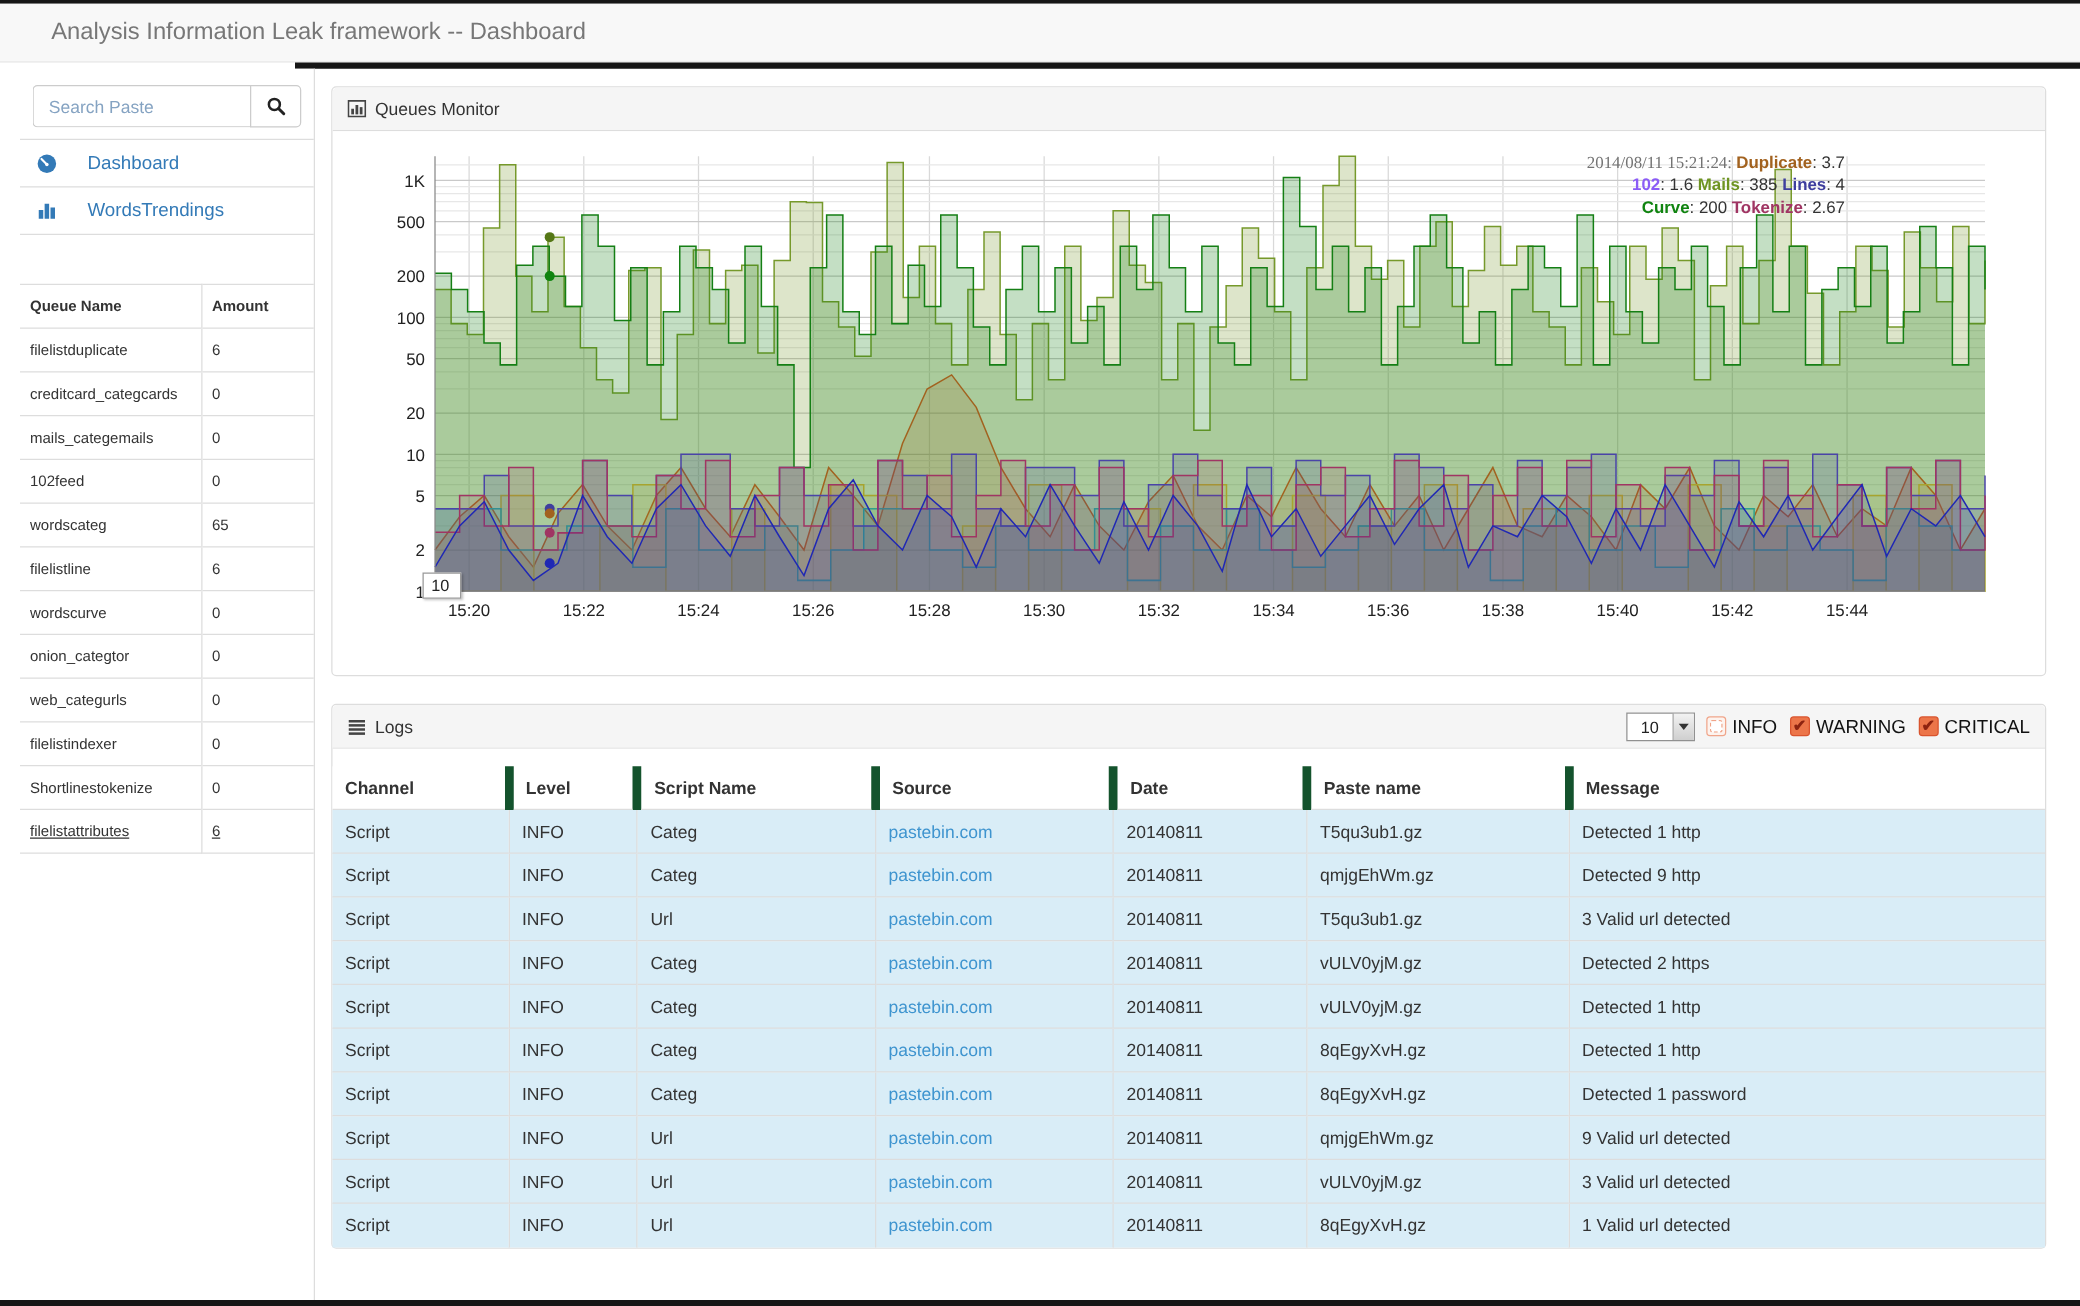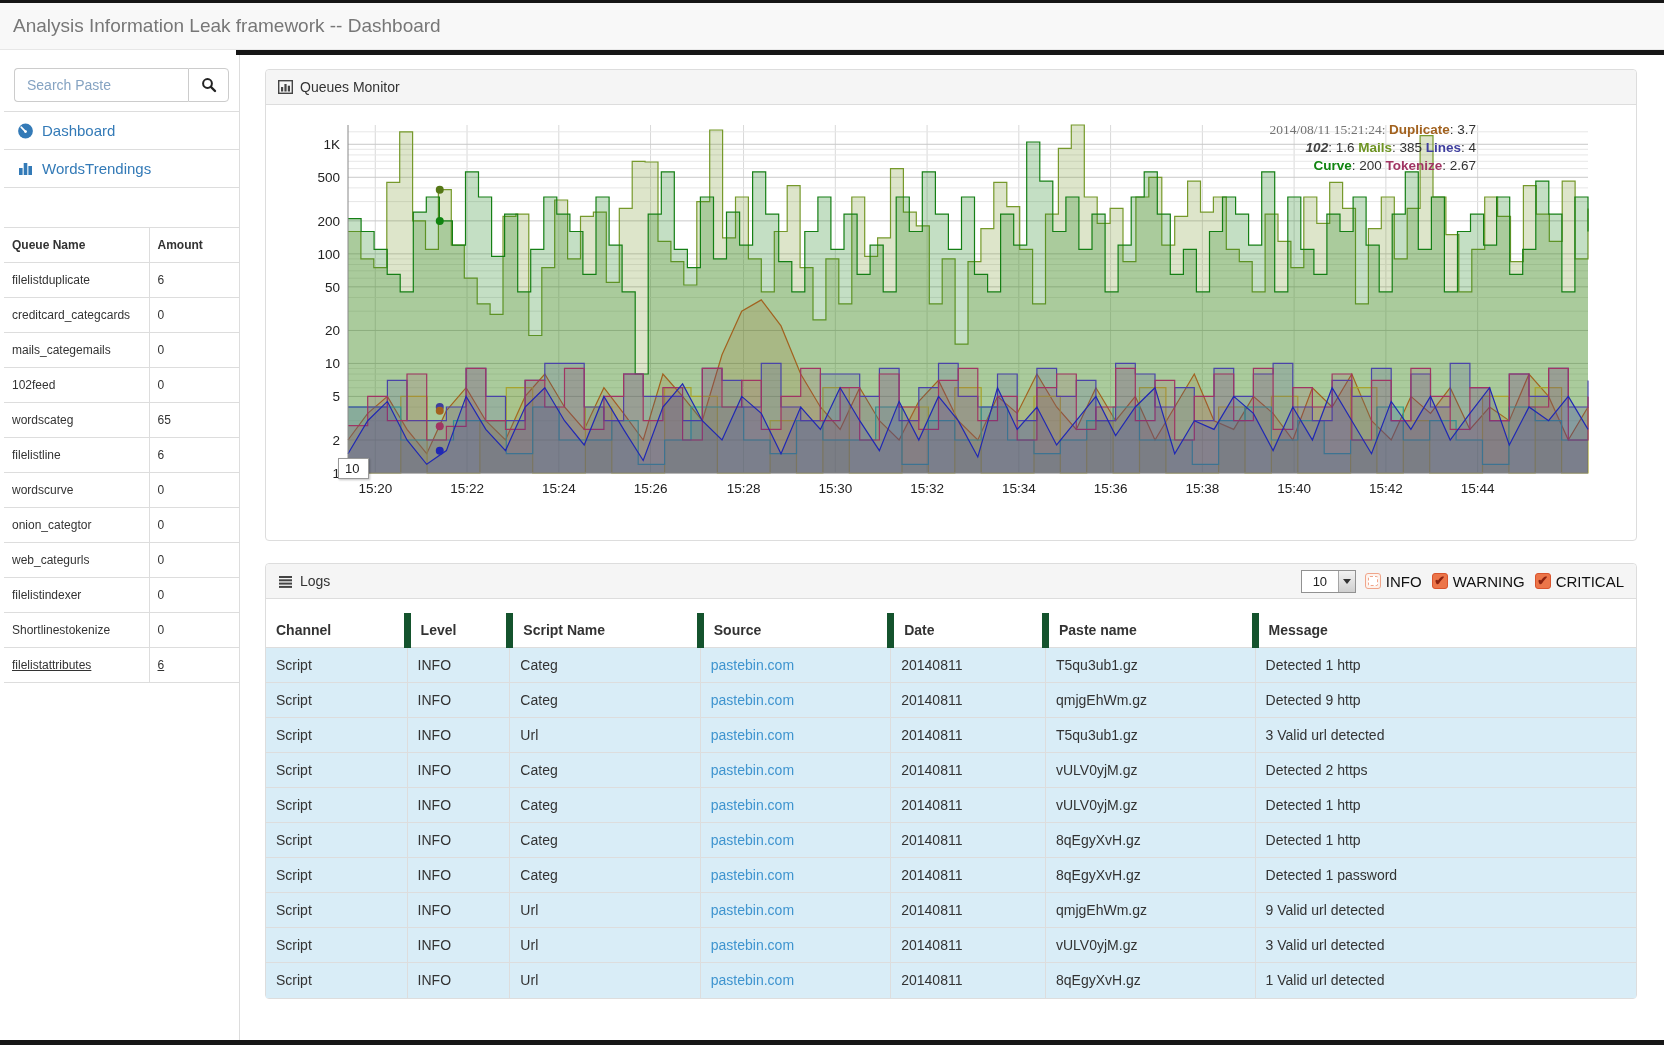--- a/index.html
+++ b/index.html
@@ -1,38 +1,38 @@
 <!DOCTYPE html>
 <html><head>
 <meta charset="utf-8">
 <style>
   * { box-sizing: border-box; margin: 0; padding: 0; }
   html,body { width:1664px; height:1045px; overflow:hidden; background:#fff;
     font-family:"Liberation Sans", sans-serif; color:#333; position:relative; }
 
   .topbar { position:absolute; top:0; left:0; right:0; height:3px; background:#161616; }
   .header { position:absolute; top:3px; left:0; right:0; height:47px; background:#f8f8f8;
-    border-bottom:1px solid #e7e7e7; }
+    border-bottom:1px solid #e7e7e7;padding-left:28px; }
   .header-title { padding:12px 0 0 13px; font-size:19px; color:#777; }
   .subbar { position:absolute; top:50px; left:236px; right:0; height:5px; background:#161616; }
   .footer { position:absolute; bottom:0; left:0; right:0; height:5px; background:#161616; }
 
   
-  .sidebar { position:absolute; top:55px; left:4px; width:236px; bottom:5px; background:#fff;
+  .sidebar { position:absolute; top:55px; left:16px; width:236px; bottom:5px; background:#fff;
     border-right:1px solid #ddd; }
   .search-row { margin:13px 10px 0 10px; height:34px; display:flex; }
   .search-input { flex:1; min-width:0; border:1px solid #ccc; border-right:none;
     border-radius:4px 0 0 4px; padding:6px 12px; font-size:14px; color:#555; outline:none;
     font-family:"Liberation Sans", sans-serif; }
   .search-input::placeholder { color:#85a3c2; opacity:1; }
   .search-btn { width:41px; border:1px solid #ccc; border-radius:0 4px 4px 0; background:#fff;
     cursor:pointer; display:flex; align-items:center; justify-content:center; }
   .nav { margin-top:9px; border-top:1px solid #ddd; }
   .nav-item { height:38px; border-bottom:1px solid #ddd; display:flex; align-items:center;
-    gap:8px; padding-left:13px; color:#337ab7; font-size:15px; cursor:pointer; }
+    gap:24px; padding-left:13px; color:#337ab7; font-size:15px; cursor:pointer; }
   .qtable { margin-top:39px; width:100%; border-collapse:collapse; font-size:12px; }
   .qtable th, .qtable td { text-align:left; padding:8px; border-top:1px solid #ddd; height:35px; }
   .qtable th { font-weight:bold; color:#333; }
   .qtable th:first-child, .qtable td:first-child { width:145px; border-right:1px solid #ddd; }
   .qtable tr:last-child td { border-bottom:1px solid #ddd;text-decoration:underline; }
 
   
   .main { position:absolute; left:236px; top:55px; right:0; bottom:5px; }
   .panel { position:absolute; left:29px; width:1372px; border:1px solid #ddd;
     border-radius:4px; background:#fff; }
@@ -287,21 +287,21 @@
           <text x="1199.64" y="376" text-anchor="middle" font-size="13.5" fill="#222">15:44</text>
           <circle cx="161.76" cy="72.71458390762047" r="4" fill="#557716"></circle>
           <circle cx="161.76" cy="103.87927260970838" r="4" fill="#108410"></circle>
           <circle cx="161.76" cy="290.03310550830184" r="4" fill="#3F3F9E"></circle>
           <circle cx="161.76" cy="293.74290980728784" r="4" fill="#A2621F"></circle>
           <circle cx="161.76" cy="309.2677411167958" r="4" fill="#A03563"></circle>
           <circle cx="161.76" cy="333.6348510888249" r="4" fill="#2028B4"></circle>
         </svg>
       <div class="chart-legend" id="chart-legend">
           <div><span style="color: #737373; font-family: Liberation Serif, serif;">2014/08/11 15:21:24: </span><b style="color: rgb(162, 98, 31);">Duplicate</b><span style="color: rgb(51, 51, 51);">: 3.7</span></div>
-          <div><b style="color: #404040; font-style: italic;">102</b><span style="color: rgb(51, 51, 51);">: 1.6 </span><b style="color: rgb(110, 148, 35);">Mails</b><span style="color: rgb(51, 51, 51);">: 385 </span><b style="color: rgb(63, 63, 158);">Lines</b><span style="color: rgb(51, 51, 51);">: 4</span></div>
+          <div><b style="color: #8b5cf6;">102</b><span style="color: rgb(51, 51, 51);">: 1.6 </span><b style="color: rgb(110, 148, 35);">Mails</b><span style="color: rgb(51, 51, 51);">: 385 </span><b style="color: rgb(63, 63, 158);">Lines</b><span style="color: rgb(51, 51, 51);">: 4</span></div>
           <div><b style="color: rgb(16, 132, 16);">Curve</b><span style="color: rgb(51, 51, 51);">: 200 </span><b style="color: rgb(160, 53, 99);">Tokenize</b><span style="color: rgb(51, 51, 51);">: 2.67</span></div>
         </div>
       <div class="roll-box">10</div>
     </div>
   </div>
 
   <div class="panel" id="logs-panel">
     <div class="panel-heading">
       <span>
         <svg class="icon-svg" width="15" height="13" viewBox="0 0 15 13">

